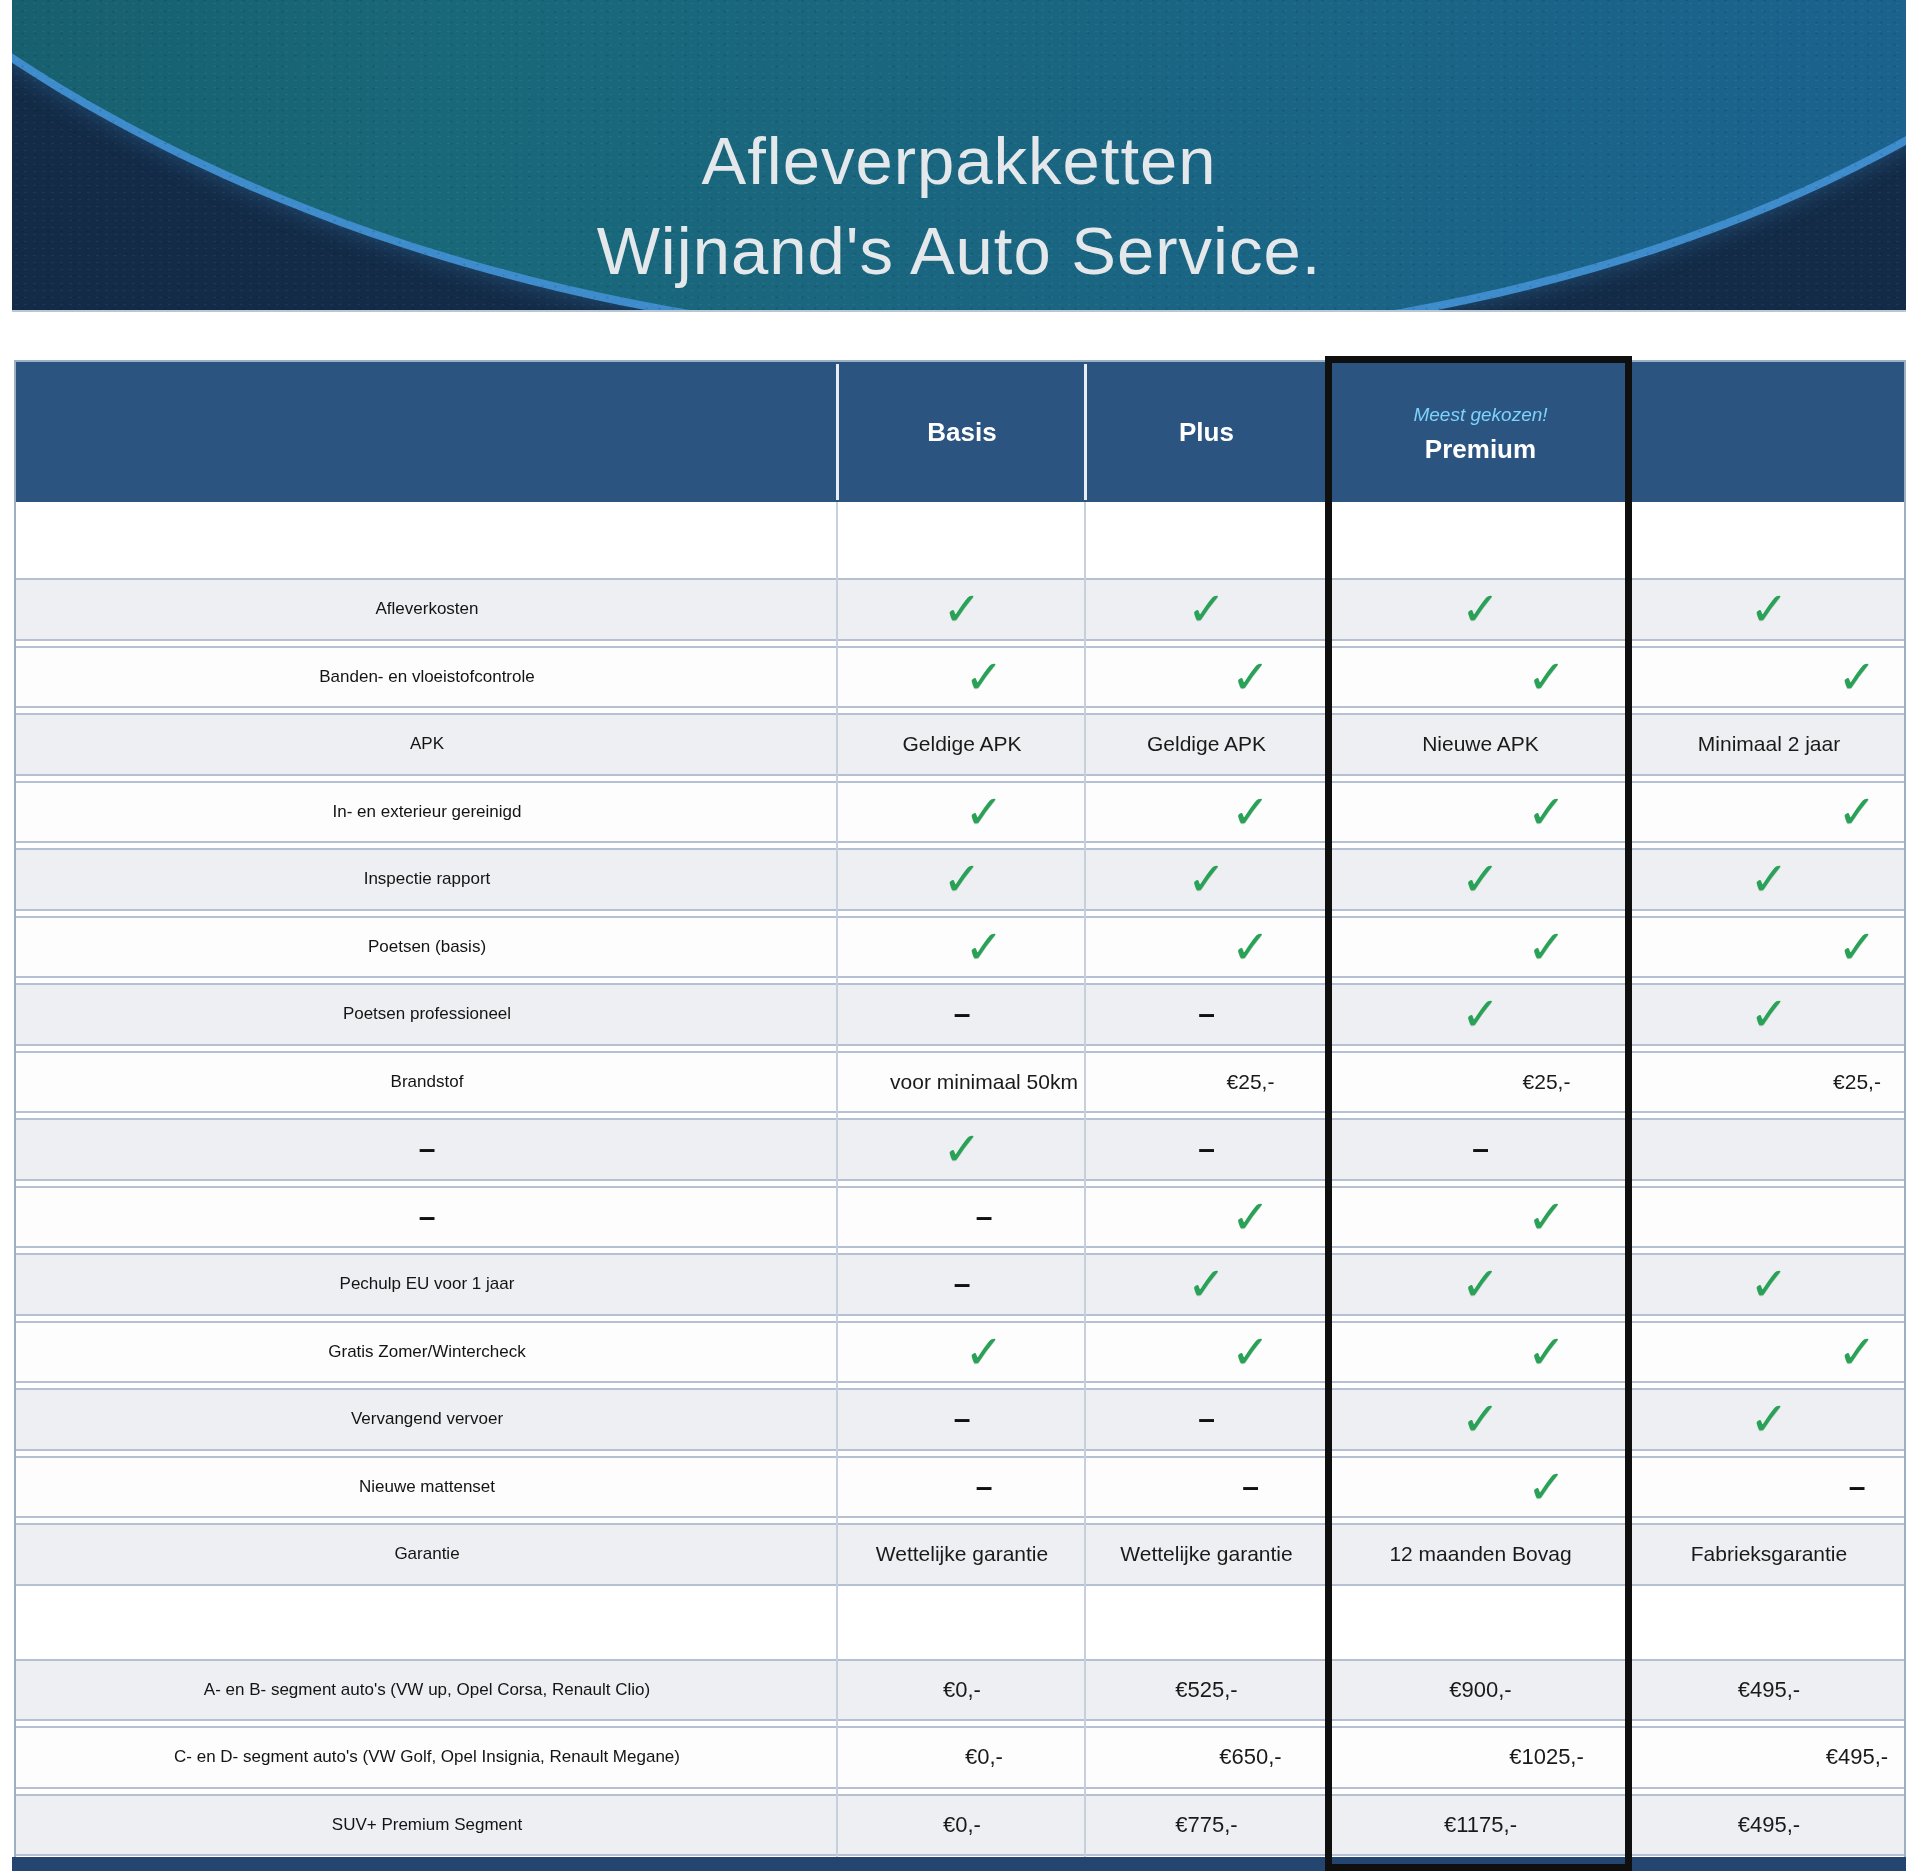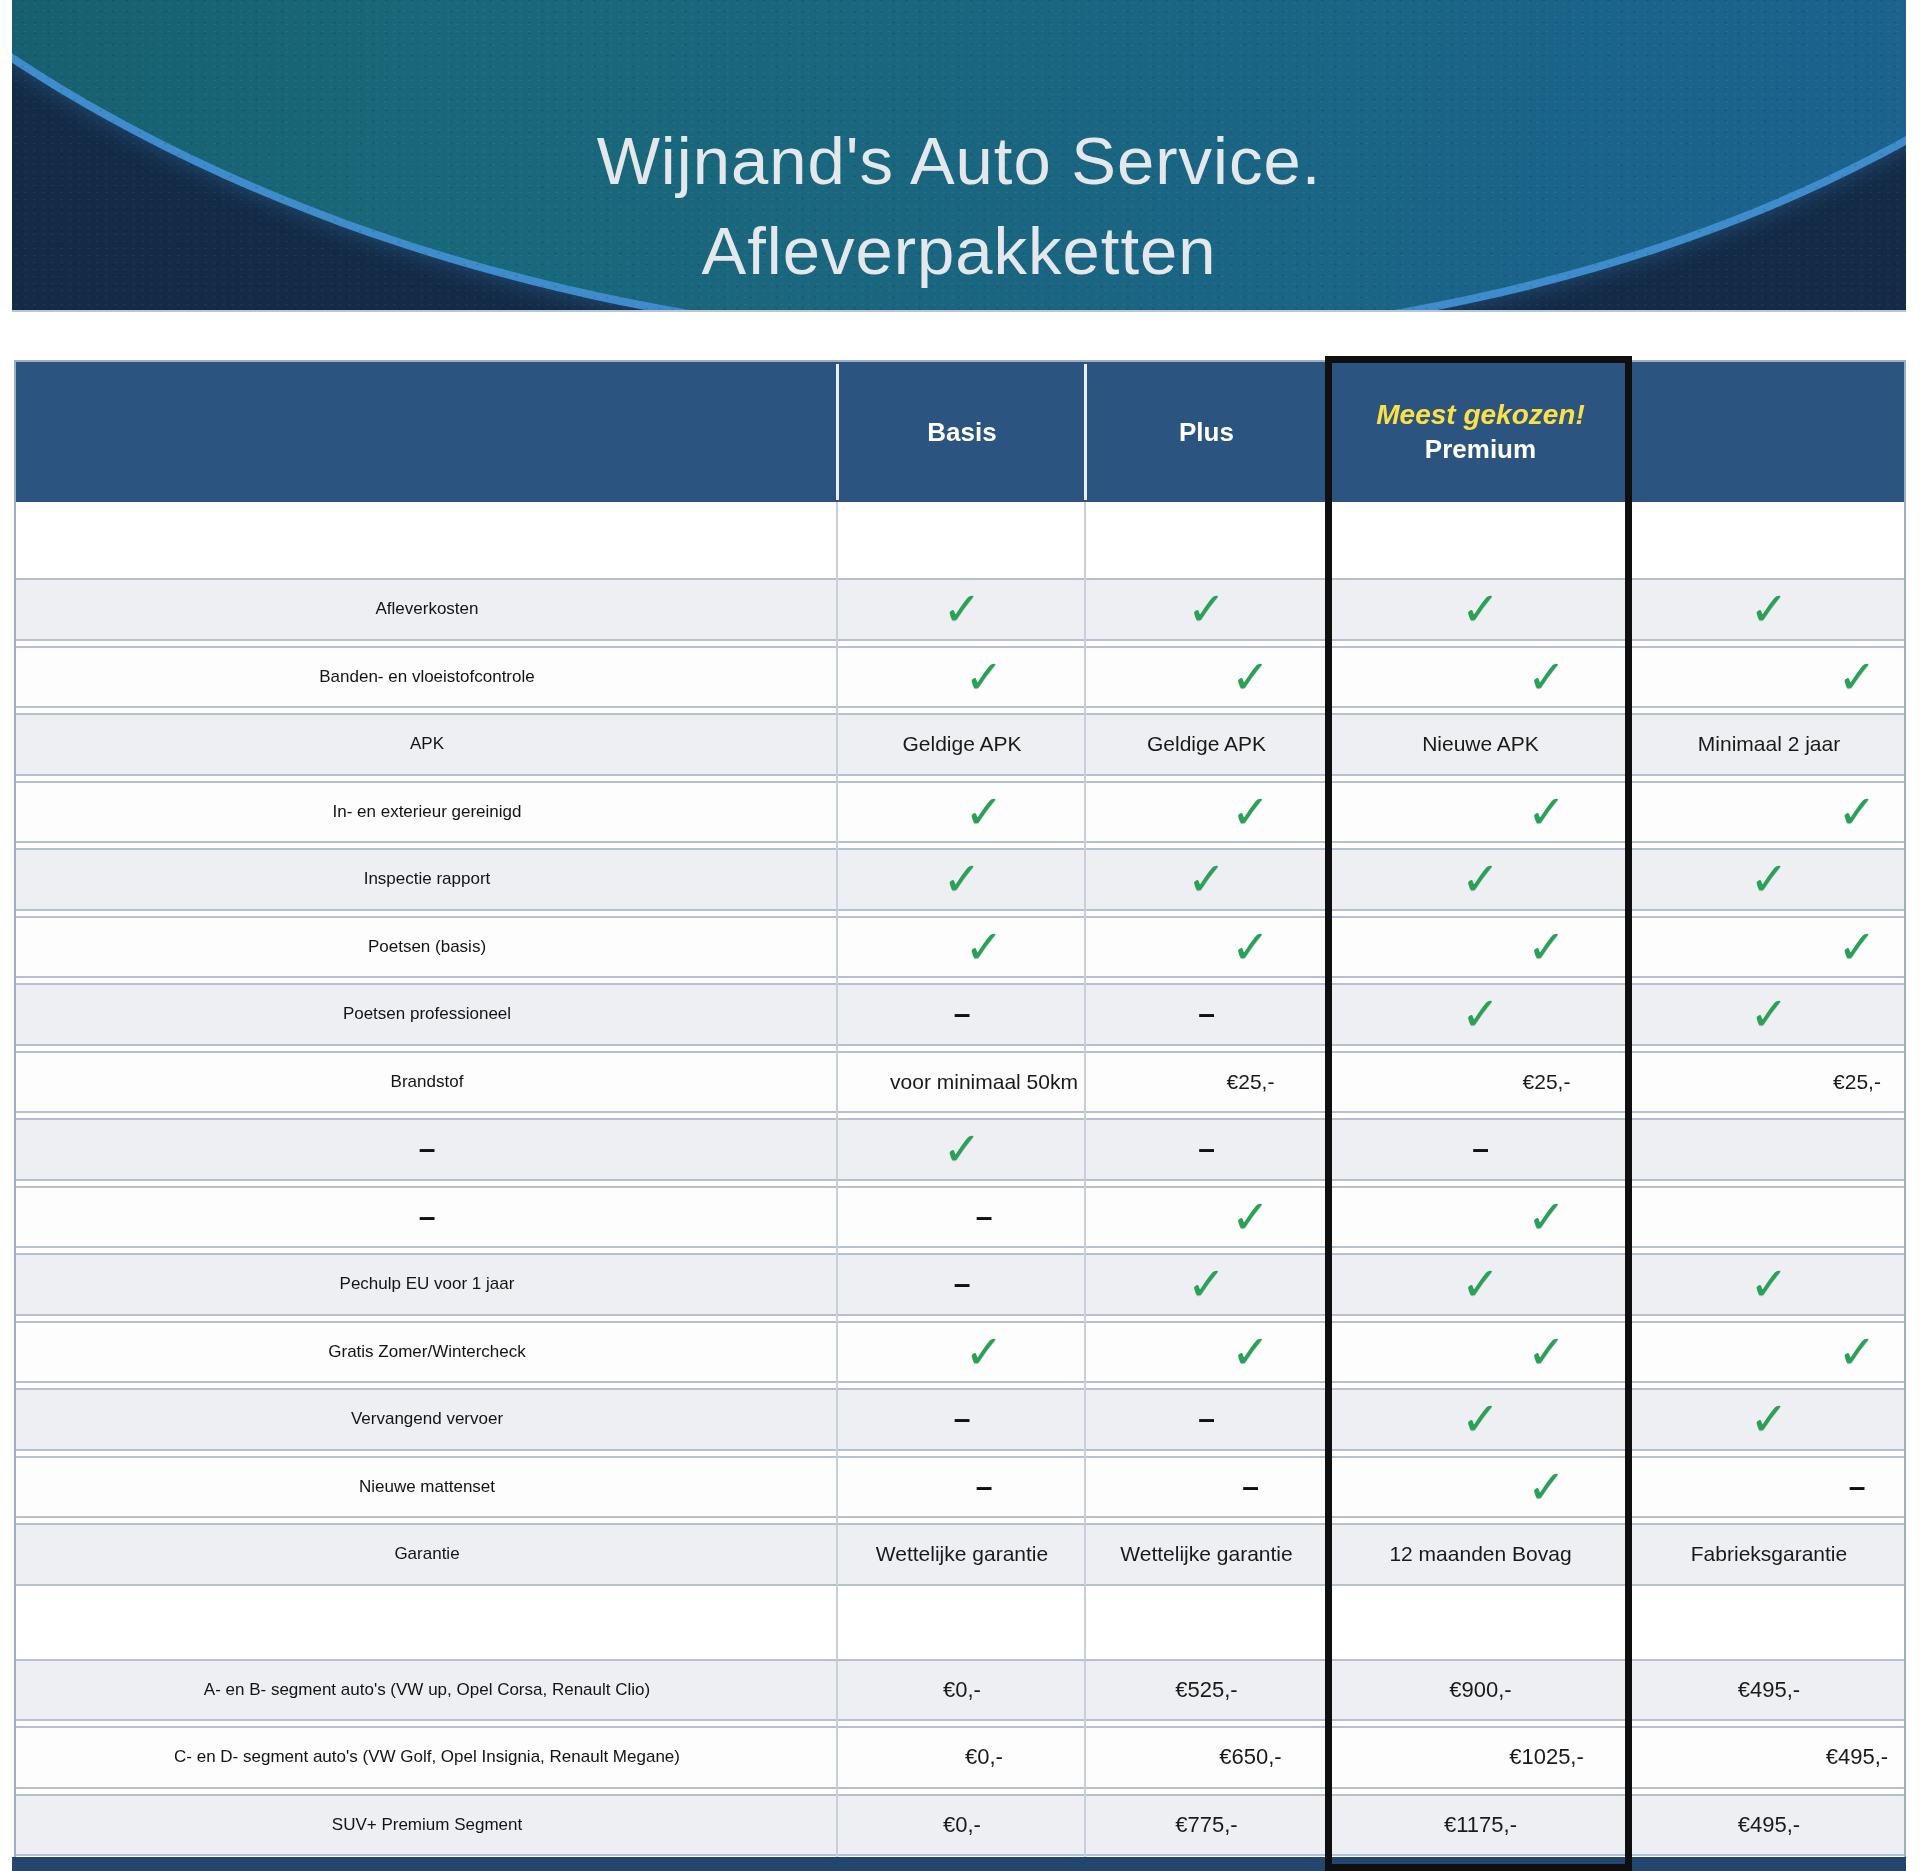--- a/index.html
+++ b/index.html
@@ -46,21 +46,21 @@
   }
   .thead {
     height:140px; background:#2b5480; color:#ffffff;
   }
   .th {
     display:flex; flex-direction:column; align-items:center; justify-content:center;
     font-weight:bold; font-size:26px; line-height:34px; text-align:center;
   }
   .th .wrap-narrow { display:inline-block; max-width:228px; }
   .badge-yellow {
-    color:#fde047; font-style:italic; font-weight:bold; font-size:28px;
+    color:#7dd3fc; font-style:italic; font-weight:normal; font-size:19px;
   }
 
   .row {
     box-sizing:border-box; height:62.5px; margin-bottom:5px;
     border-top:2px solid #b5c0d2; border-bottom:2px solid #b5c0d2;
     background:#ffffff;
   }
   .row.gray { background:#edeff2; }
   .row.white { background:#fdfdfe;gap:22px; }
   .spacer1 { height:76px; background:#ffffff; }
@@ -96,22 +96,22 @@
 </style>
 </head>
 <body>
 
 <div class="page">
 
   <div class="banner">
     <div class="banner-ellipse"></div>
     <div class="banner-noise"></div>
     <div class="banner-title">
+      <div>Afleverpakketten</div>
       <div>Wijnand's Auto Service.</div>
-      <div>Afleverpakketten</div>
     </div>
   </div>
 
   <div class="pricing-table">
     <div class="grid-row thead">
       <div class="th"></div>
       <div class="th">
         <span>Basis</span>
       </div>
       <div class="th">

